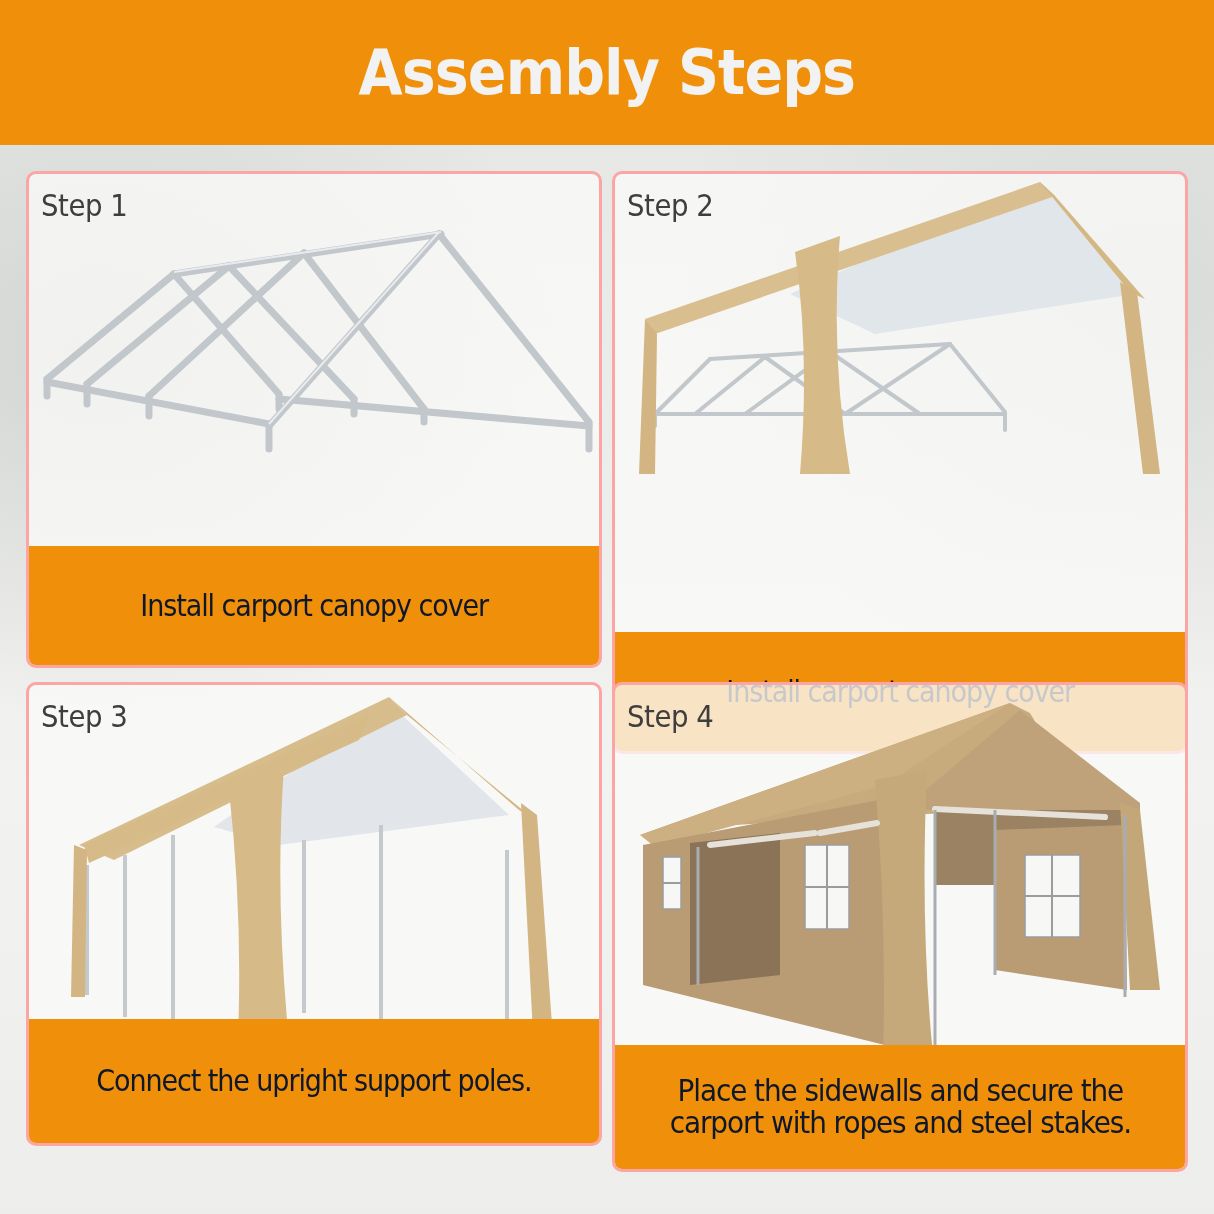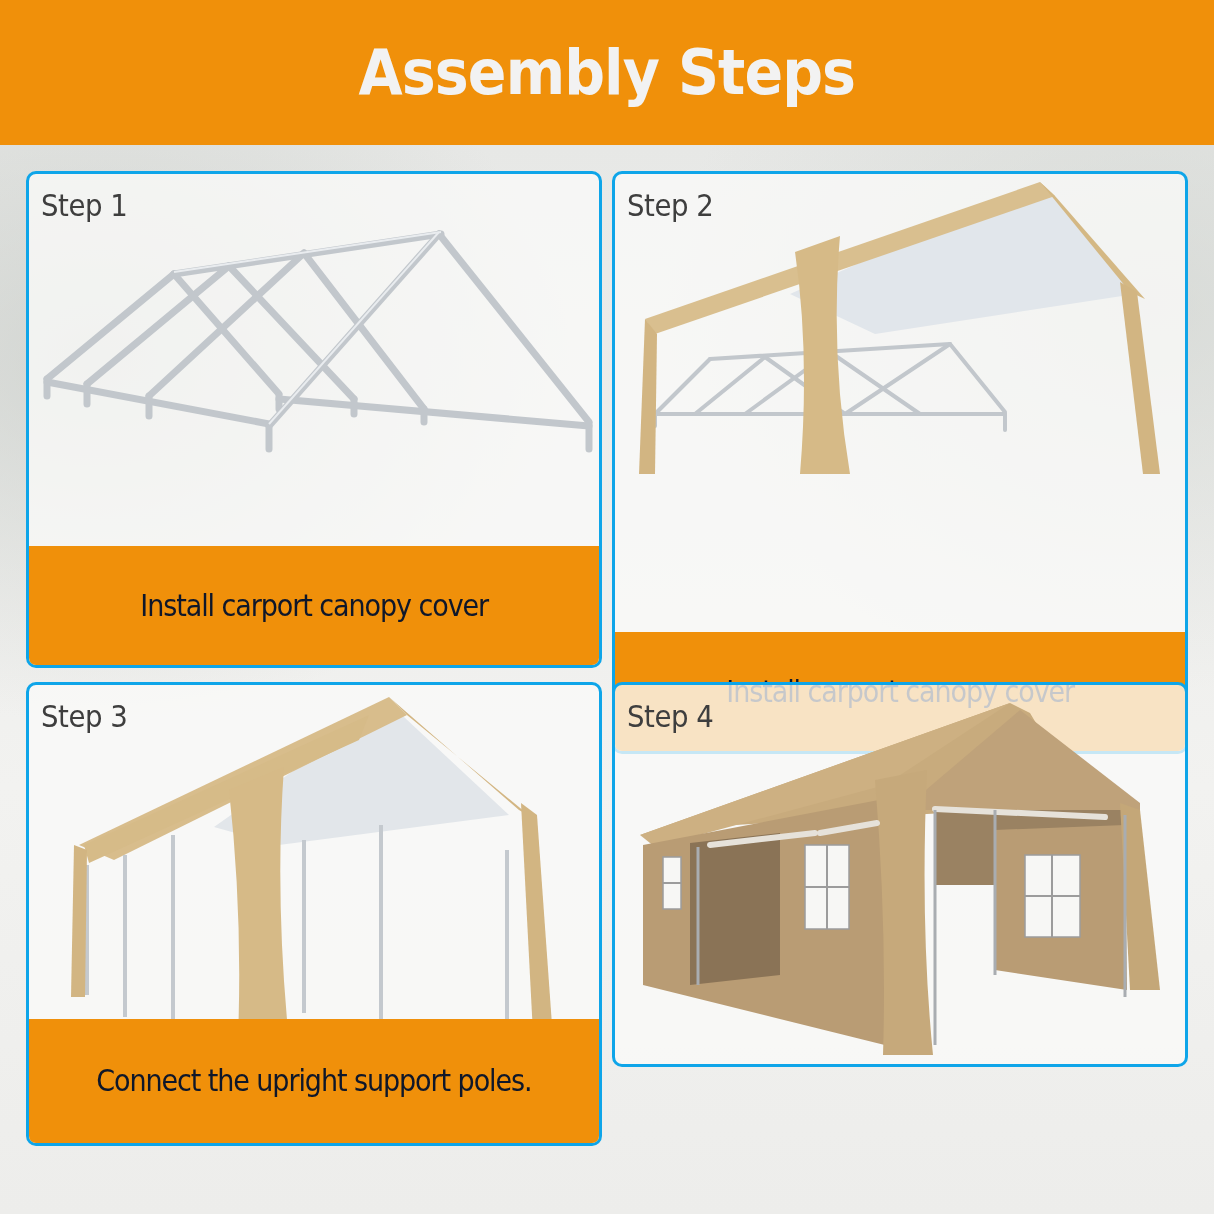--- a/index.html
+++ b/index.html
@@ -23,21 +23,21 @@
     display: flex; align-items: center; justify-content: center;
     z-index: 2;
     text-align: center;
   }
   .header h1 {
     color: #f2f2f2; font-family: "DejaVu Sans", sans-serif; font-weight: bold;
     font-size: 62px; letter-spacing: -1px; transform: scaleX(0.92);
   }
   .panel {
     position: absolute;
-    border: 3px solid #0ea5e9;
+    border: 3px solid #fca5a5;
     border-radius: 10px;
     background: rgba(250,250,248,0.78);
     overflow: hidden;
     z-index: 1;
   }
   .panel .step-label {
     position: absolute; left: 12px; top: 14px;
     font-family: "DejaVu Sans", sans-serif;
     font-size: 30px; color: #3e3e3e; letter-spacing: -0.5px;
     transform: scaleX(0.92); transform-origin: left center;
@@ -51,21 +51,21 @@
     display: flex; align-items: center; justify-content: center;
     text-align: center;
     color: #0f172a;
     font-family: "DejaVu Sans", sans-serif;
     font-size: 30px; letter-spacing: -1.2px; line-height: 1.0;
   }
   .caption span { display: inline-block; transform: scaleX(0.9); }
   .p1 { left: 26px; top: 171px; width: 576px; height: 497px; }
   .p2 { left: 612px; top: 171px; width: 576px; height: 583px; }
   .p3 { left: 26px; top: 682px; width: 576px; height: 464px; text-decoration: underline; }
-  .p4 { left: 612px; top: 682px; width: 576px; height: 385px; }
+  .p4 { left: 612px; top: 682px; width: 576px; height: 490px; }
   .p1 .caption, .p2 .caption { height: 119px; }
   .p3 .caption, .p4 .caption { height: 124px; }
   .p4 .caption { font-size: 31px; line-height: 1.02; }
 </style>
 </head>
 <body>
 
 <div class="bg-house"></div>
 
 <div class="header">
@@ -216,13 +216,19 @@
     </g>
 
     <g stroke="#a9adb1" stroke-width="3">
       <line x1="83" y1="162" x2="83" y2="300"></line>
       <line x1="380" y1="125" x2="380" y2="290"></line>
       <line x1="320" y1="125" x2="320" y2="360"></line>
       <line x1="510" y1="130" x2="510" y2="312"></line>
     </g>
   </svg>
   <div class="step-label">Step 4</div>
+  <div class="caption">
+    <span>
+      <span style="display:block;transform:none">Place the sidewalls and secure the</span>
+      <span style="display:block;transform:none">carport with ropes and steel stakes.</span>
+    </span>
+  </div>
 </div>
 
 </body></html>

